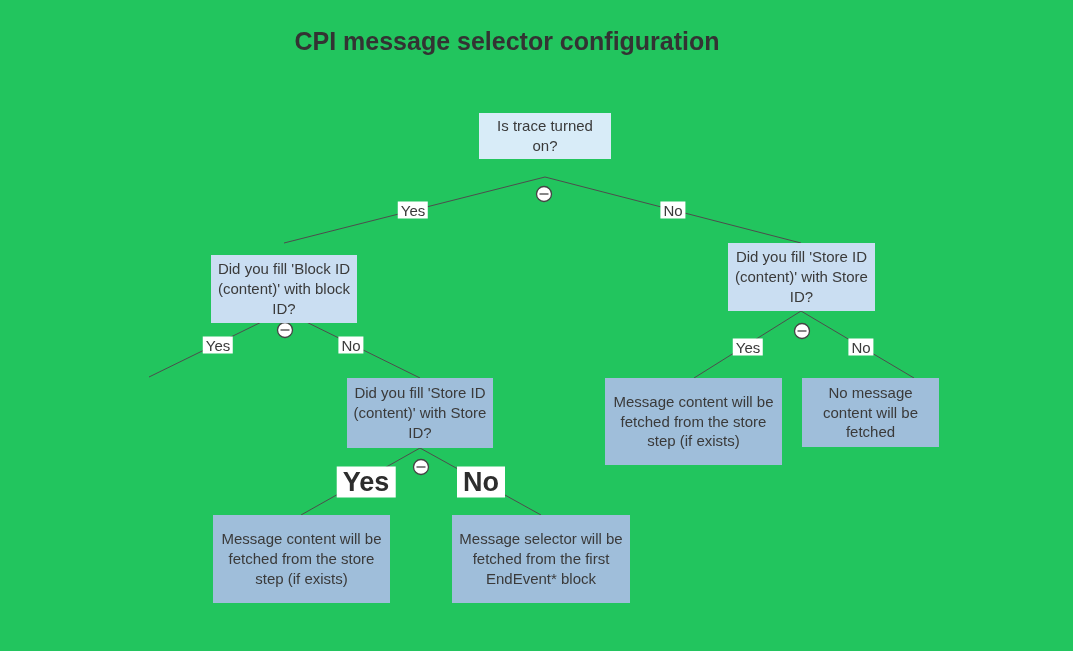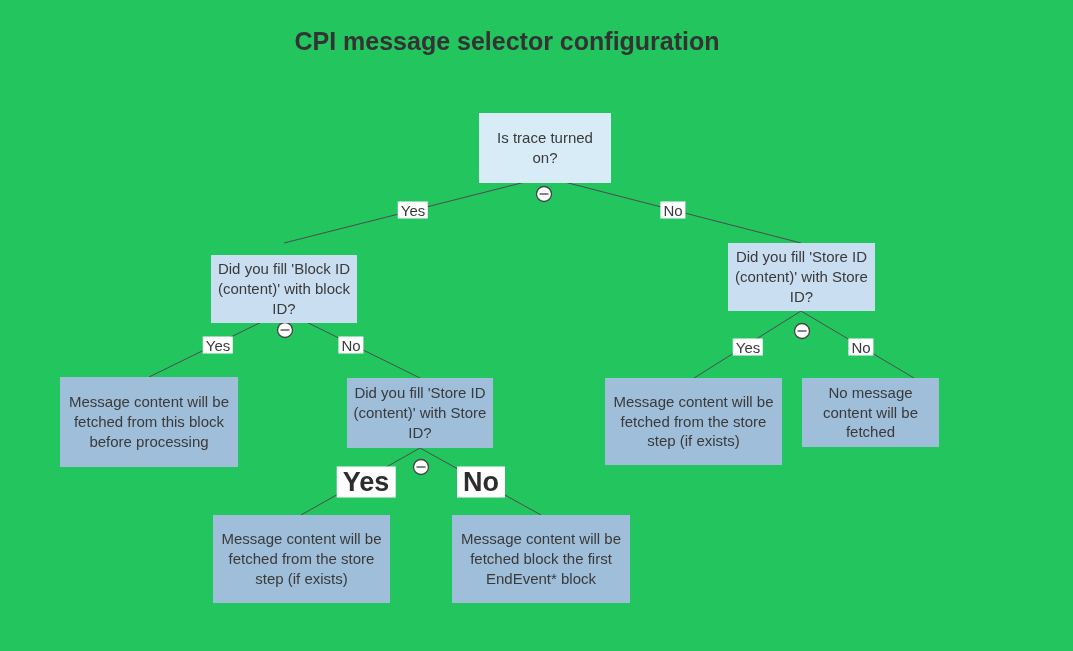--- a/index.html
+++ b/index.html
@@ -84,37 +84,36 @@
         <circle cx="421" cy="467" r="7.5"></circle>
           <line x1="416.5" y1="467" x2="425.5" y2="467"></line>
       </g>
       <g>
         <circle cx="802" cy="331" r="7.5"></circle>
           <line x1="797.5" y1="331" x2="806.5" y2="331"></line>
       </g>
     </g>
   </svg>
 
-  <div class="node root" style="left:479px; top:113px; width:132px; height:70px;">Is trace turned on?</div>
+  <div class="node root" style="left:479px; top:113px; width:132px; height:46px;">Is trace turned on?</div>
 
   <div class="node question" style="left:211px; top:255px; width:146px; height:68px;">Did you fill 'Block ID (content)' with block ID?</div>
 
   <div class="node question" style="left:728px; top:243px; width:147px; height:68px;">Did you fill 'Store ID (content)' with Store ID?</div>
 
-  <div class="node result" style="left:60px; top:377px; width:178px; height:90px;">Message content will be fetched from this block before processing</div>
 
   <div class="node result" style="left:347px; top:378px; width:146px; height:70px;">Did you fill 'Store ID (content)' with Store ID?</div>
 
   <div class="node result" style="left:605px; top:378px; width:177px; height:87px;">Message content will be fetched from the store step (if exists)</div>
 
   <div class="node result" style="left:802px; top:378px; width:137px; height:69px;">No message content will be fetched</div>
 
   <div class="node result" style="left:213px; top:515px; width:177px; height:88px;">Message content will be fetched from the store step (if exists)</div>
 
-  <div class="node result" style="left:452px; top:515px; width:178px; height:88px;">Message content will be fetched block the first EndEvent* block</div>
+  <div class="node result" style="left:452px; top:515px; width:178px; height:88px;">Message selector will be fetched from the first EndEvent* block</div>
 
   <div class="edge-label" style="left:413px; top:210px;">Yes</div>
   <div class="edge-label" style="left:673px; top:210px;">No</div>
 
   <div class="edge-label" style="left:218px; top:345px;">Yes</div>
   <div class="edge-label" style="left:351px; top:345px;">No</div>
 
   <div class="edge-label lg" style="left:366px; top:482px;">Yes</div>
   <div class="edge-label lg" style="left:481px; top:482px;">No</div>
 

